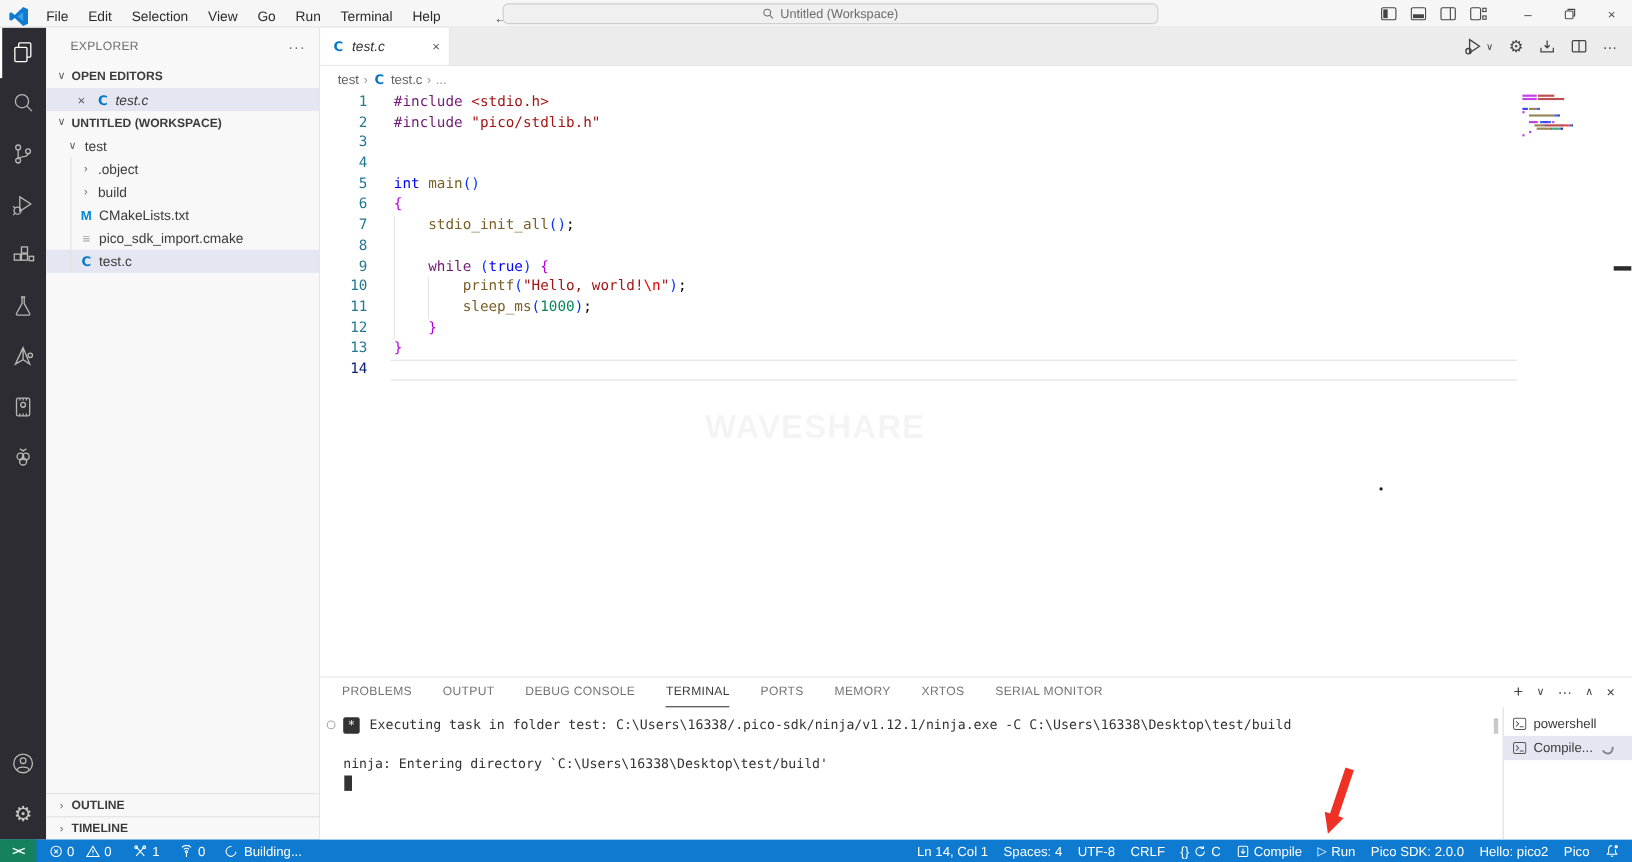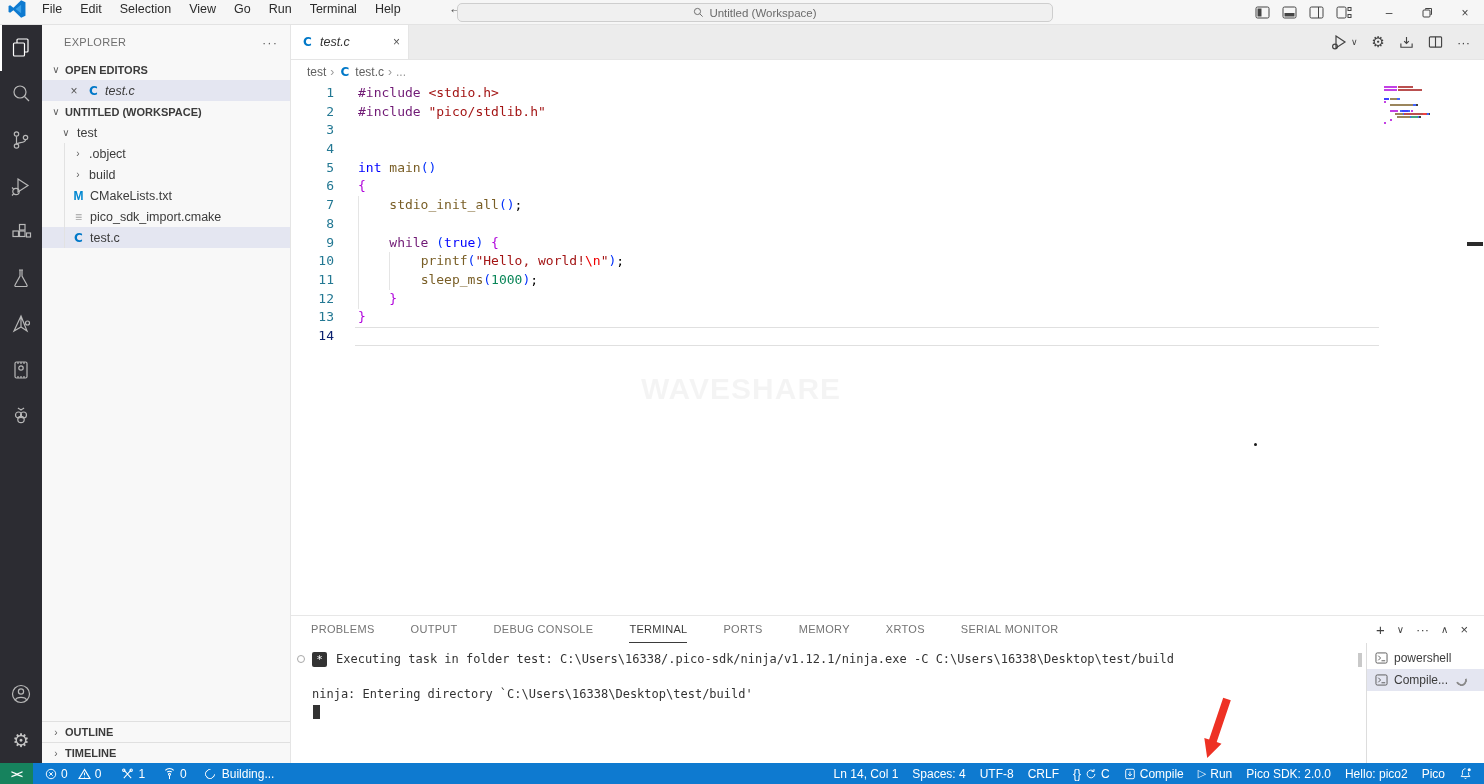--- a/index.html
+++ b/index.html
@@ -1,20 +1,20 @@
 <!DOCTYPE html>
 <html><head>
 <meta charset="utf-8">
 <style>
   * { margin:0; padding:0; box-sizing:border-box; }
   html,body { width:1484px; height:784px; overflow:hidden; }
   body { font-family:"Liberation Sans","DejaVu Sans",sans-serif; font-size:13px; color:#333; background:#fff; position:relative; }
 
   
-  #titlebar { height:25px; background:#f6f6f6; border-bottom:1px solid #e3e3e3; display:flex; align-items:flex-start; position:relative; }
+  #titlebar { height:25px; background:#f6f6f6; border-bottom:1px solid #e3e3e3; display:flex; align-items:flex-end; position:relative; }
   .vscode-logo { width:18px; height:18px; margin:0 8px 0 8px; flex:0 0 auto; }
   #menubar { display:flex; align-items:center; gap:2px; }
   #menubar .menu-item { padding:2px 8px; font-size:12.5px; color:#2b2b2b; border-radius:4px; cursor:default; }
   .nav-arrows { display:flex; gap:14px; margin-left:40px; color:#5f5f5f; font-size:14px; }
   .nav-arrows .fwd { color:#a0a0a0; }
   #cmd-center { position:absolute; left:457px; top:3px; width:596px; height:19px; background:#f0f0f0; border:1px solid #cecece; border-radius:5px; display:flex; align-items:center; justify-content:center; gap:5px; color:#6b6b6b; font-size:11.5px; }
   #win-icons { position:absolute; right:0; top:0; height:25px; display:flex; align-items:center; }
   .layout-icons { display:flex; gap:12px; margin-right:18px; }
   .layout-icons svg { display:block; }
   .win-btn { width:38px; height:25px; display:flex; align-items:center; justify-content:center; color:#444; font-size:12px; }
@@ -439,21 +439,21 @@
             <span style="width: 1.6px; background: rgb(175, 0, 219); opacity: 0.75;"></span>
           </div>
           <div class="mm-line"></div>
         </div>
       <div id="stray-dot"></div>
       <div id="edge-dash"></div>
     </div>
 
     <div id="panel">
       <div id="panel-tabs">
-        <div id="panel-tabs-list" style="display:flex;gap:36px;height:100%;align-items:stretch">
+        <div id="panel-tabs-list" style="display:flex;gap:28px;height:100%;align-items:stretch">
             <div class="panel-tab">PROBLEMS</div>
             <div class="panel-tab">OUTPUT</div>
             <div class="panel-tab">DEBUG CONSOLE</div>
             <div class="panel-tab active">TERMINAL</div>
             <div class="panel-tab">PORTS</div>
             <div class="panel-tab">MEMORY</div>
             <div class="panel-tab">XRTOS</div>
             <div class="panel-tab">SERIAL MONITOR</div>
           </div>
         <div id="panel-actions">

